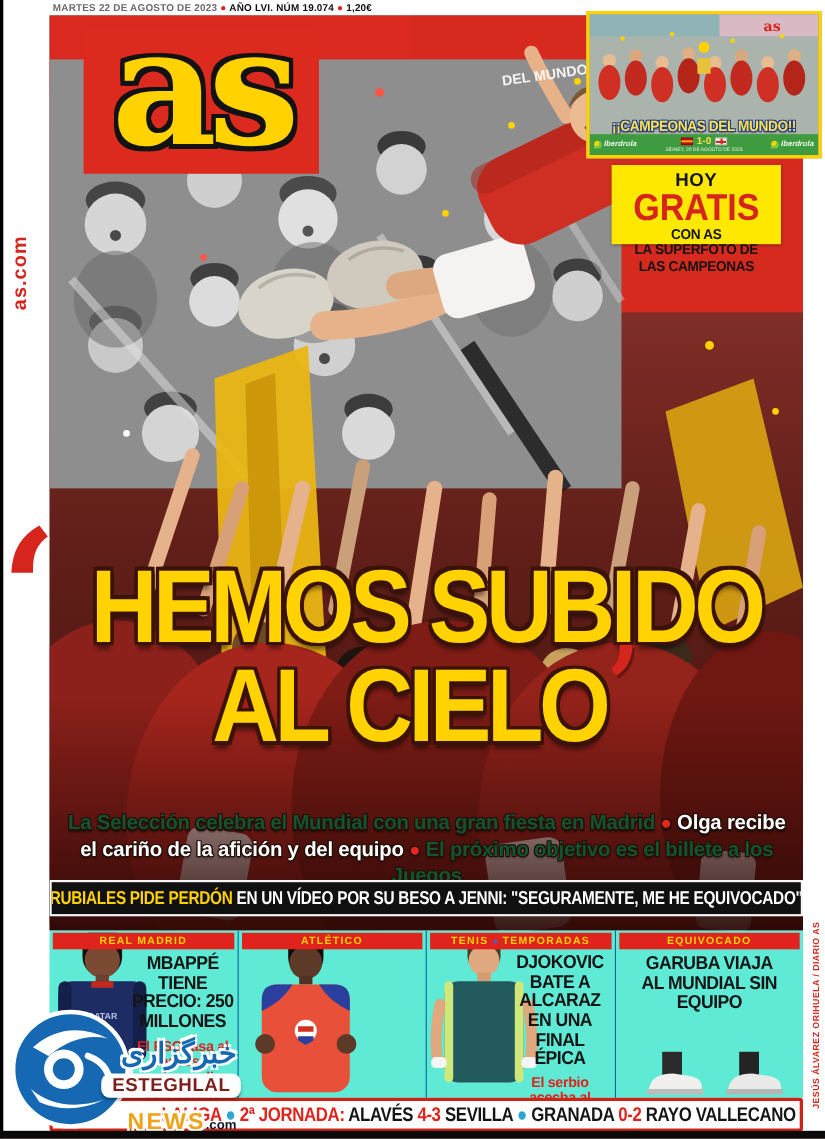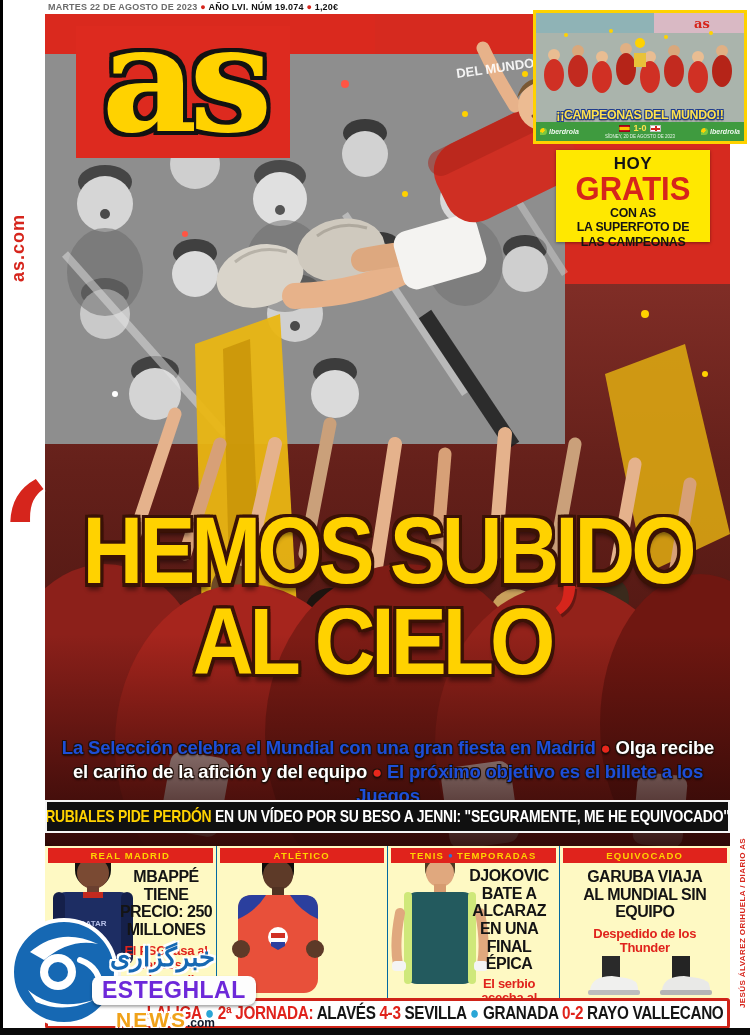--- a/index.html
+++ b/index.html
@@ -41,46 +41,46 @@
   .score-row { display:flex; align-items:center; gap:3px; }
   .flag { width:11px; height:7px; display:inline-block; border:1px solid rgba(0,0,0,.25); }
   .flag-es { background:linear-gradient(180deg,#c60b1e 0 26%,#ffc400 26% 74%,#c60b1e 74% 100%); }
   .flag-en { background:linear-gradient(#fff,#fff); position:relative; }
   .flag-en:before { content:""; position:absolute; left:0; top:2px; width:100%; height:2px; background:#d6251c; }
   .flag-en:after { content:""; position:absolute; left:4px; top:0; width:2px; height:100%; background:#d6251c; }
   .score { color:#ffe14d; font-weight:bold; font-size:9px; }
   .score-note { color:#e8f5e8; font-size:5px; margin-top:1px; white-space:nowrap; transform:scale(.9); }
 
   
-  .promo { position:absolute; left:556px; top:150px; width:154px; height:92px; background:#ffe800; z-index:5; text-align:center; padding-top:5px; line-height:1; box-shadow:0 1px 3px rgba(0,0,0,.4); }
+  .promo { position:absolute; left:556px; top:150px; width:154px; height:72px; background:#ffe800; z-index:5; text-align:center; padding-top:5px; line-height:1; box-shadow:0 1px 3px rgba(0,0,0,.4); }
   .promo-hoy { font-size:17px; font-weight:bold; color:#141414; letter-spacing:.5px; }
   .promo-gratis { font-size:31px; font-weight:bold; color:#d6251c; letter-spacing:0; margin:1px 0 2px; transform:scaleY(1.1); }
   .promo-small { font-size:13px; font-weight:bold; color:#141414; line-height:1.1; letter-spacing:-.3px; transform:scaleX(.95); }
 
   
   .quote-open { position:absolute; left:0px; top:462px; font-family:"DejaVu Serif", serif; font-weight:bold; font-size:150px; line-height:1; color:#d6251c; z-index:6; text-shadow:2px 2px 0 rgba(255,255,255,.6); }
   .headline { position:absolute; left:45px; top:506px; width:685px; text-align:center; z-index:5; color:#ffd200; font-weight:bold; font-size:84px; line-height:.96; letter-spacing:-4px; transform:scaleY(1.12); transform-origin:top center; white-space:nowrap;
     text-shadow:-3px -3px 0 #3a1206, 3px -3px 0 #3a1206, -3px 3px 0 #3a1206, 3px 3px 0 #3a1206, 0 -3px 0 #3a1206, 0 3px 0 #3a1206, -3px 0 0 #3a1206, 3px 0 0 #3a1206, 0 6px 4px rgba(0,0,0,.45); }
   .quote-close { font-family:"DejaVu Serif", serif; color:#d6251c; font-size:1.05em; letter-spacing:0; vertical-align:top; display:inline-block; transform:translateY(-18px); text-shadow:2px 2px 0 rgba(0,0,0,.3); }
 
   
   .subheadline { position:absolute; left:58px; top:736px; width:660px; text-align:center; z-index:5; font-weight:bold; font-size:18.5px; line-height:1.3; letter-spacing:-.2px;
     text-shadow:-1px -1px 0 #20100a, 1px -1px 0 #20100a, -1px 1px 0 #20100a, 1px 1px 0 #20100a, 0 2px 2px rgba(0,0,0,.6); }
-  .sub-yellow { color:#1d4ed8; }
+  .sub-yellow { color:#14532d; }
   .sub-white { color:#ffffff; }
   .sub-dot { color:#e8271c; font-size:17px; }
 
   
   .strapline { position:absolute; left:45px; top:800px; width:685px; height:33px; background:#101010; border:2px solid #f5f5f5; z-index:5; display:flex; align-items:center; justify-content:center; overflow:hidden; }
   .strap-inner { white-space:nowrap; font-weight:bold; font-size:17px; letter-spacing:-.3px; transform:scaleX(.82); }
   .strap-yellow { color:#ffd200; }
   .strap-white { color:#fff; }
 
   
-  .stories { position:absolute; left:45px; top:846px; width:685px; height:152px; background:#fef9c3; display:flex; z-index:3; }
+  .stories { position:absolute; left:45px; top:846px; width:685px; height:152px; background:#5eead4; display:flex; z-index:3; }
   .story { flex:1; position:relative; border-left:1px solid #0369a1; }
   .story:first-child { border-left:none; }
   .story-label { position:absolute; top:2px; left:3px; right:3px; height:15px; background:#e0231c; display:flex; align-items:center; justify-content:center; gap:4px; z-index:2; }
   .story-label span { color:#ffd200; font-weight:bold; font-size:9.5px; letter-spacing:1.2px; }
   .story-label .blue-dot { color:#2b6fd8; font-size:8px; letter-spacing:0; }
   .story-text { position:relative; z-index:3; margin-top:24px; text-align:center; }
   .st-right { margin-left:42%; padding:0 3px; }
   .st-full { padding:0 12%; }
   .story-headline { font-weight:bold; font-size:16px; line-height:1.04; color:#141414; letter-spacing:-.5px; transform:scaleY(1.06); }
   .story-sub { margin-top:7px; font-weight:bold; font-size:13px; line-height:1.12; color:#e0231c; letter-spacing:-.3px; }
@@ -91,21 +91,21 @@
   .bb-inner { white-space:nowrap; font-weight:bold; font-size:18px; letter-spacing:-.4px; transform:scaleX(.85); transform-origin:right center; }
   .bb-red { color:#e0231c; }
   .bb-black { color:#151515; }
   .bb-blue { color:#2aa6d6; }
 
   
   .watermark { position:absolute; left:4px; top:914px; width:260px; height:120px; z-index:8; }
   .wm-ball { position:absolute; left:6px; top:2px; }
   .wm-fa { position:absolute; left:106px; top:28px; color:#1668b3; font-weight:bold; font-size:26px;
     text-shadow:-2px -2px 0 #fff, 2px -2px 0 #fff, -2px 2px 0 #fff, 2px 2px 0 #fff; }
-  .wm-name { position:absolute; left:88px; top:62px; background:#fdfdfd; border-radius:8px; padding:1px 10px; color:#6d28d9; font-weight:bold; font-size:23px; letter-spacing:.5px; box-shadow:0 2px 3px rgba(0,0,0,.35); }
+  .wm-name { position:absolute; left:88px; top:62px; background:#fdfdfd; border-radius:8px; padding:1px 10px; color:#7f1d1d; font-weight:bold; font-size:17px; letter-spacing:.5px; box-shadow:0 2px 3px rgba(0,0,0,.35); }
   .wm-news { position:absolute; left:112px; top:94px; color:#f0a21a; font-weight:bold; font-size:21px; letter-spacing:2px;
     text-shadow:-2px -2px 0 #fff, 2px -2px 0 #fff, -2px 2px 0 #fff, 2px 2px 0 #fff; }
   .wm-com { color:#0f172a; font-size:12px; letter-spacing:0; text-shadow:none; }
 </style>
 </head>
 <body>
 
 <div class="page">
 
   <div class="topbar">
@@ -414,21 +414,20 @@
       <svg class="fig" style="right:0; left:auto;" width="150" height="42" viewBox="0 0 150 42">
         <rect x="22" y="0" width="18" height="22" fill="#2a2a2a"></rect>
         <rect x="92" y="0" width="18" height="22" fill="#242424"></rect>
         <path d="M10 34 q2 -14 22 -14 l14 2 q12 2 12 10 l0 4 -48 0 z" fill="#f0f0ee"></path>
         <rect x="8" y="34" width="52" height="5" rx="2" fill="#bdbdbd"></rect>
         <path d="M82 34 q2 -14 22 -14 l14 2 q12 2 12 10 l0 4 -48 0 z" fill="#e9e9e7"></path>
         <rect x="80" y="34" width="52" height="5" rx="2" fill="#b5b5b5"></rect>
       </svg>
       <div class="story-text st-full">
         <div class="story-headline">GARUBA VIAJA AL MUNDIAL SIN EQUIPO</div>
-        <div class="story-sub">Despedido de los Thunder</div>
       </div>
     </div>
 
   </div>
 
   <div class="bottombar">
     <div class="bb-inner">
       <span class="bb-red">LALIGA</span>
       <span class="bb-blue">●</span>
       <span class="bb-red">2ª JORNADA:</span>

